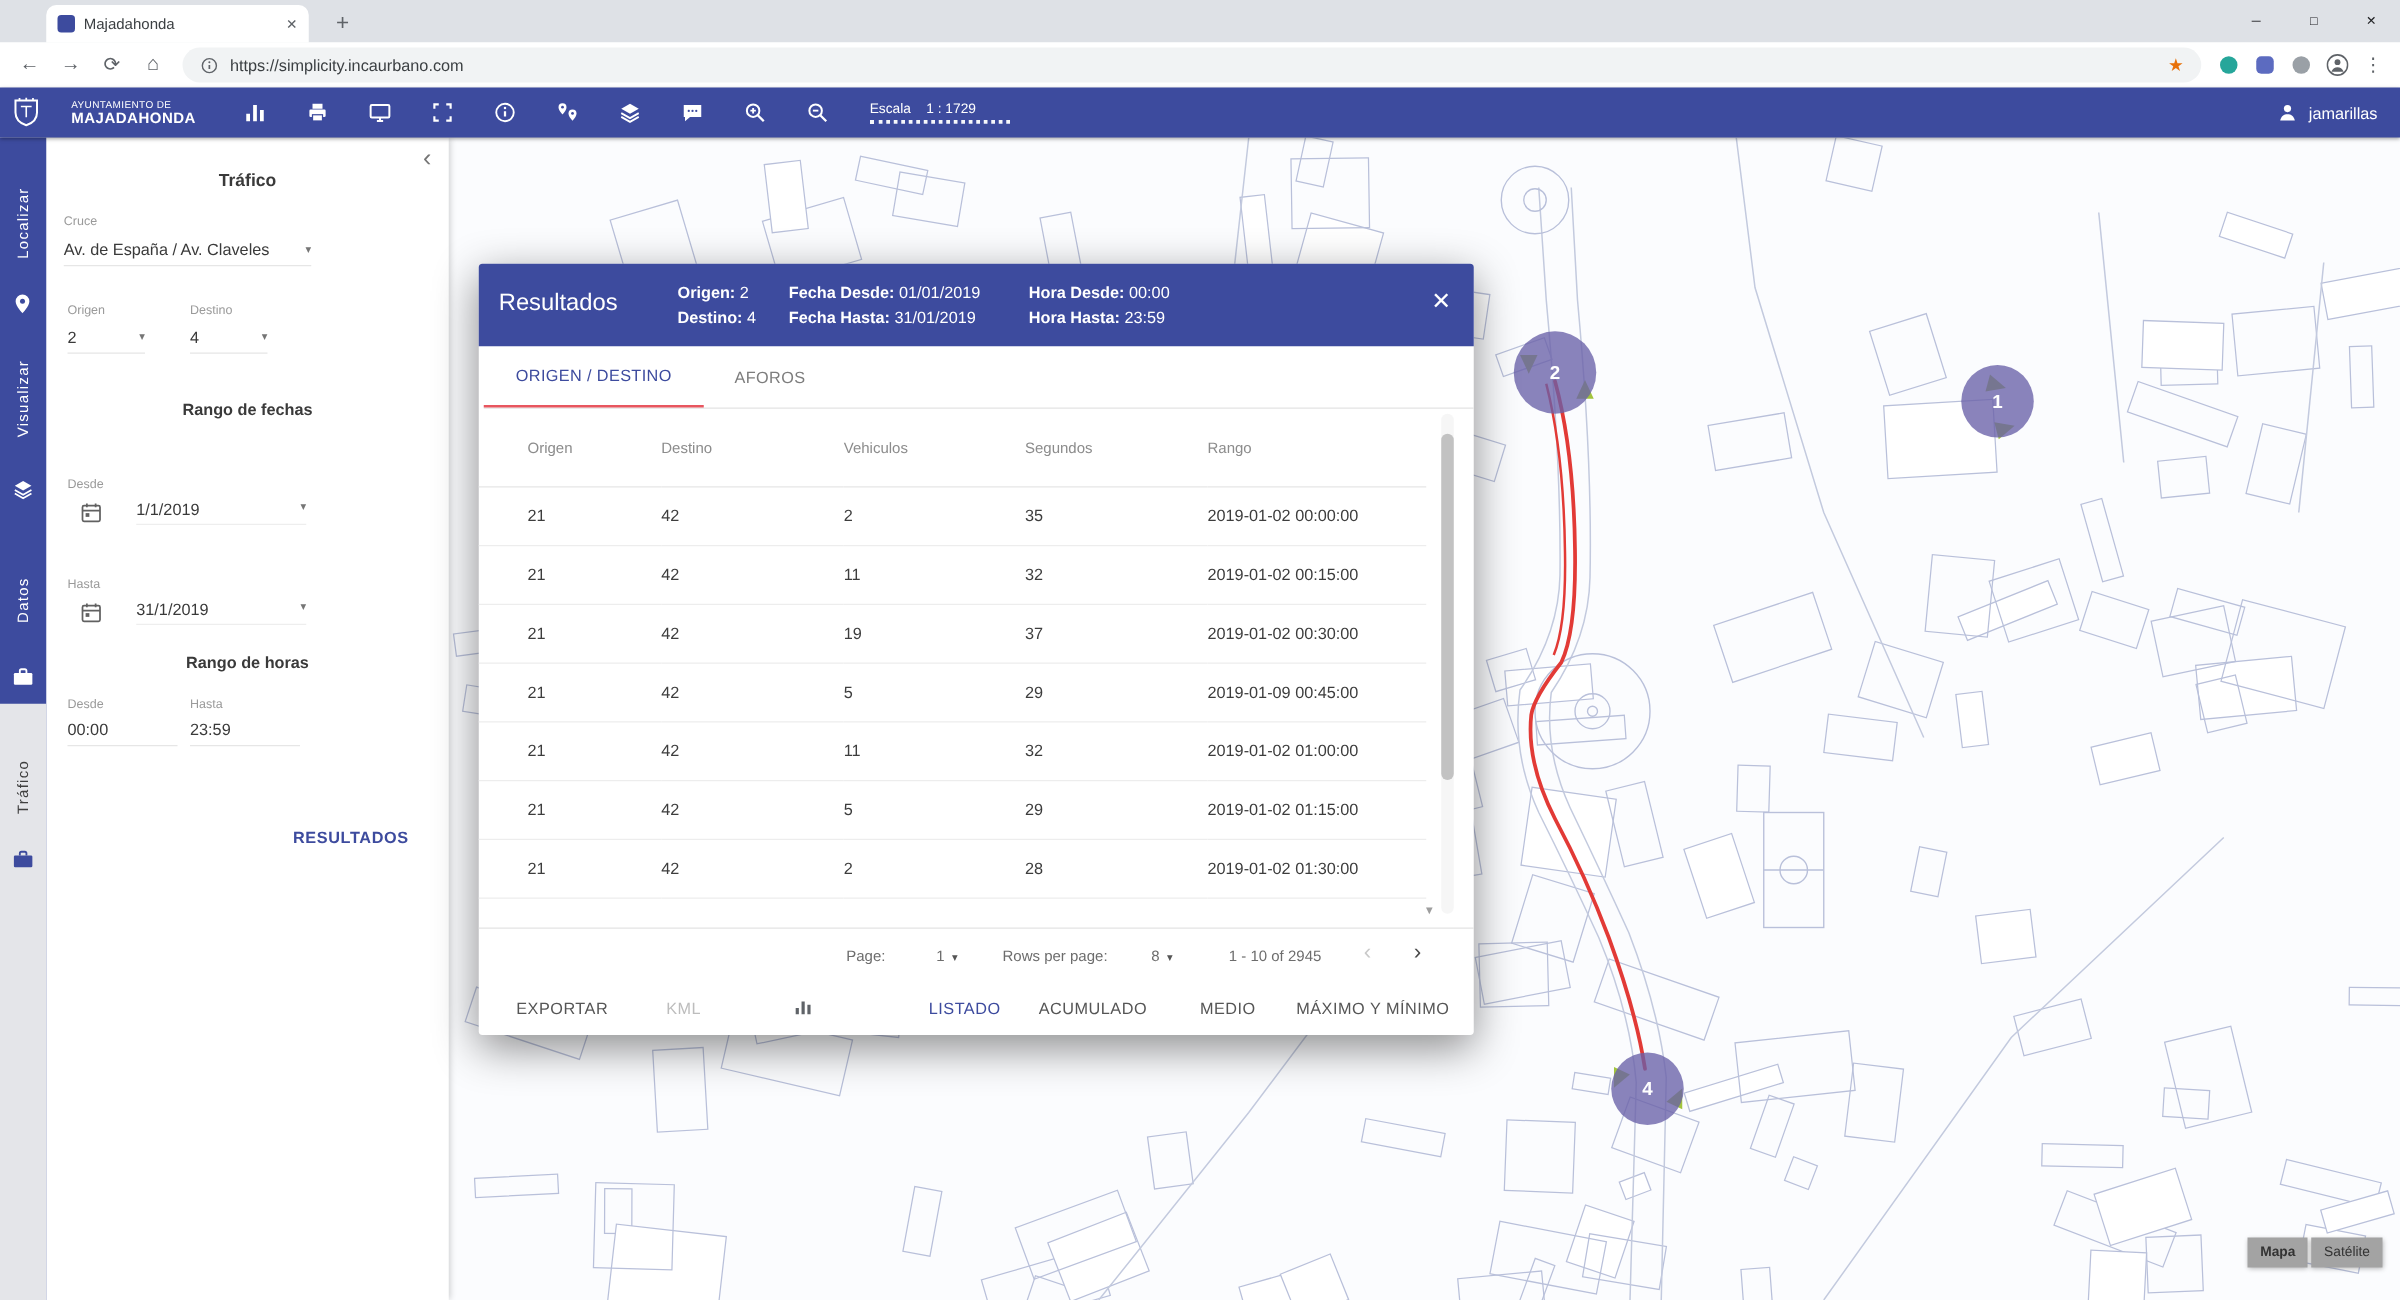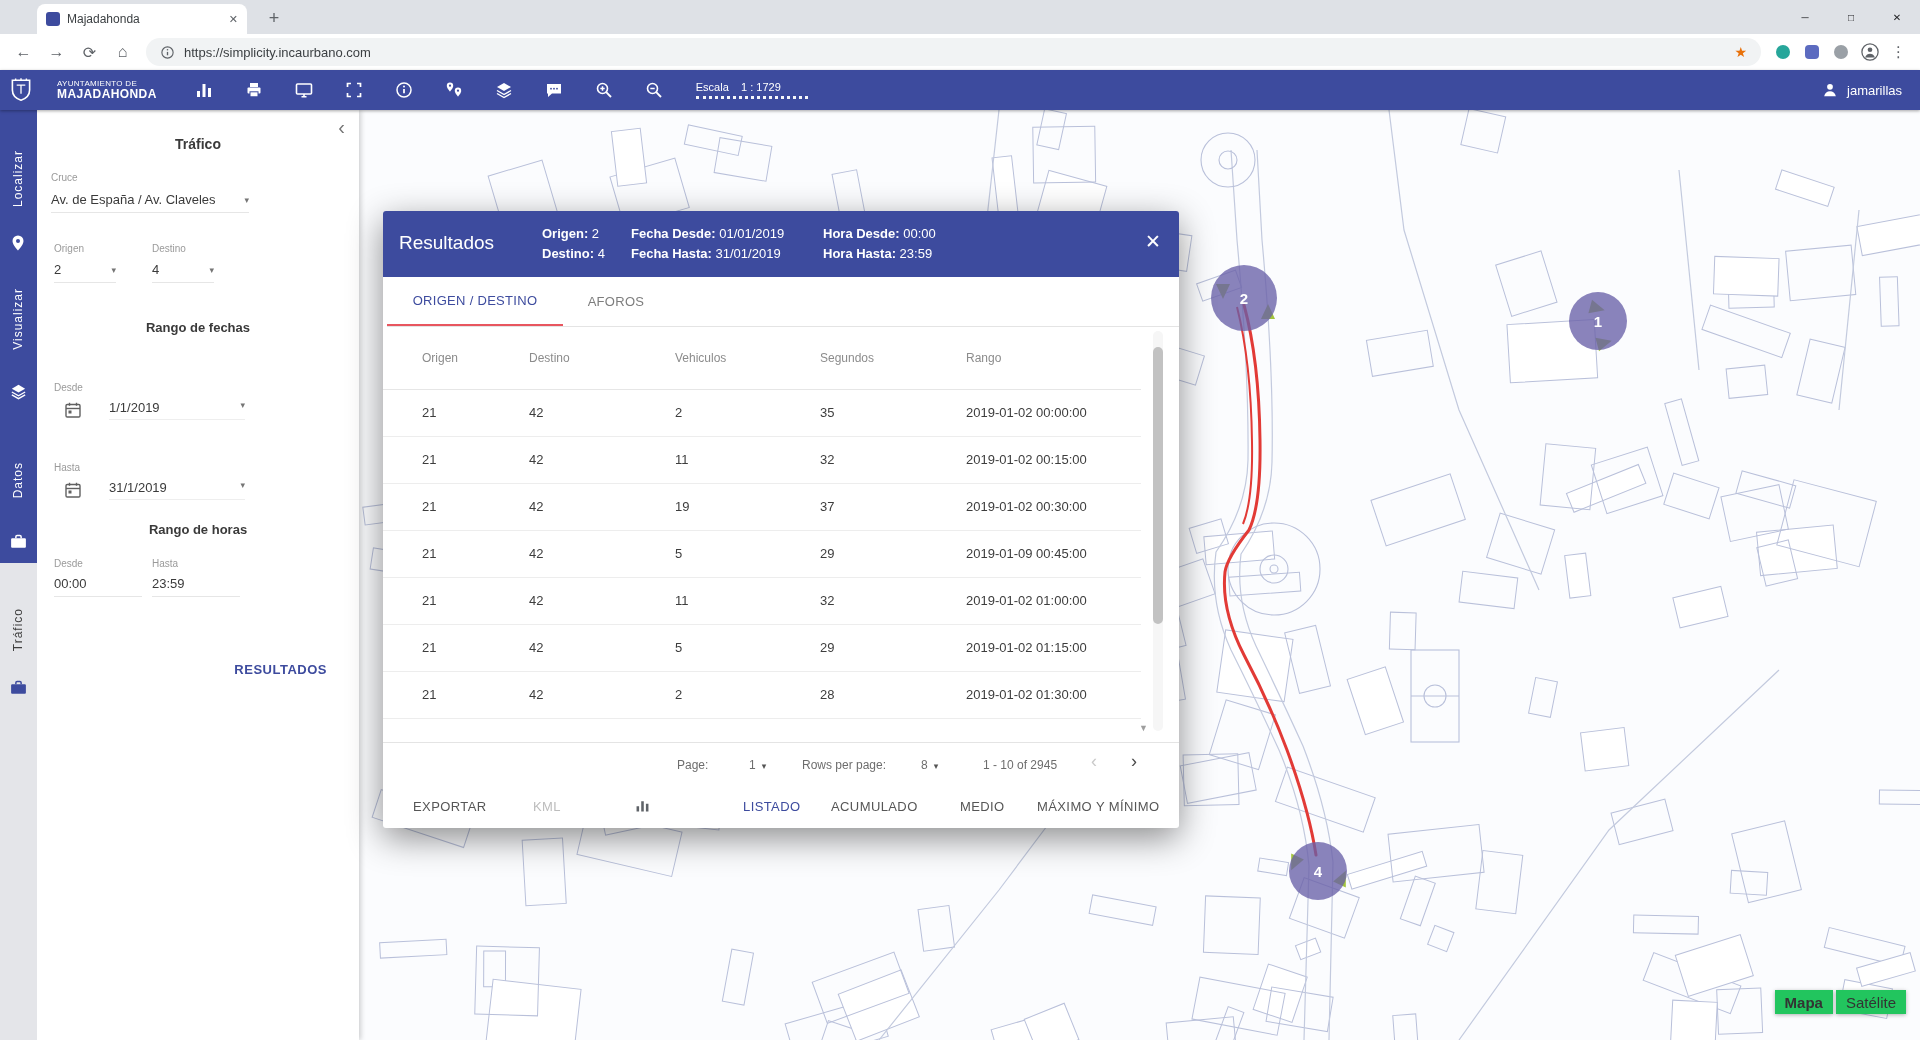--- a/index.html
+++ b/index.html
@@ -71,21 +71,21 @@
            border-bottom:1px solid #eee;padding-bottom:4px}
   .resbtn{position:absolute;right:32px;top:552px;color:#3d4b9e;font-weight:bold;
           font-size:13px;letter-spacing:.5px}
 
   
   .map{position:absolute;left:359px;top:0;width:1561px;height:930px;overflow:hidden;background:#fbfcfe}
   #map-svg{position:absolute;left:0;top:0}
   .marker{position:absolute;border-radius:50%;background:rgba(105,96,168,.78);display:flex;
           align-items:center;justify-content:center;color:#fff;font-size:15px;font-weight:bold;z-index:2}
   .mapctl{position:absolute;right:14px;bottom:26px;display:flex;gap:3px;z-index:2}
-  .mapbtn{height:24px;background:#22c55e;box-shadow:0 1px 4px rgba(0,0,0,.3);font-size:15px;
+  .mapbtn{height:24px;background:#a3a3a3;box-shadow:0 1px 4px rgba(0,0,0,.3);font-size:11px;
           display:flex;align-items:center;justify-content:center;padding:0 10px;color:#333}
   .mapbtn.active{font-weight:bold}
 
   
   .modal{position:absolute;left:383px;top:211px;width:796px;height:617px;background:#fff;
          border-radius:3px;box-shadow:0 10px 35px rgba(0,0,0,.45);z-index:8}
   .mhead{position:absolute;top:0;left:0;right:0;height:66px;background:#3d4b9e;
          border-radius:3px 3px 0 0;color:#fff}
   .mtitle{position:absolute;left:16px;top:21px;font-size:19px}
   .mcol{position:absolute;top:13px;font-size:13px;line-height:20px;white-space:nowrap}

